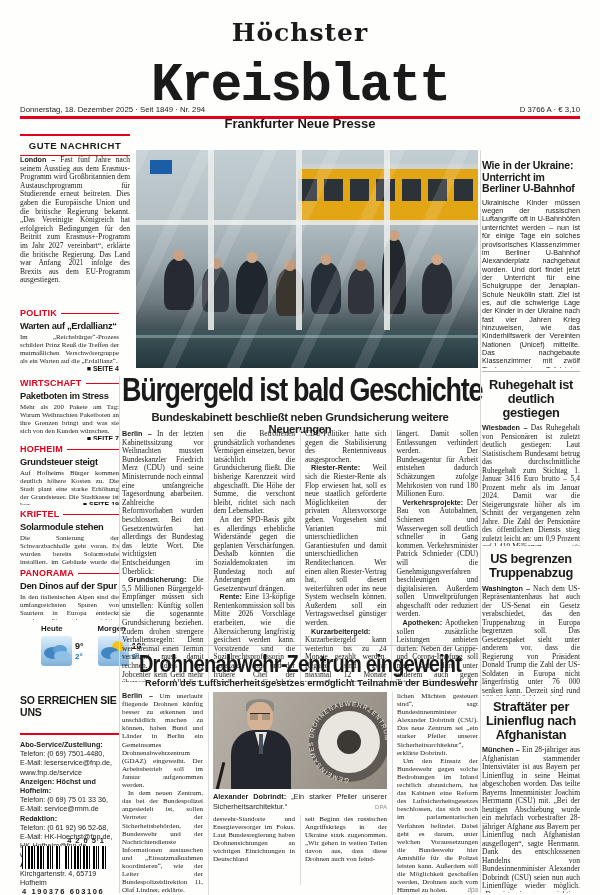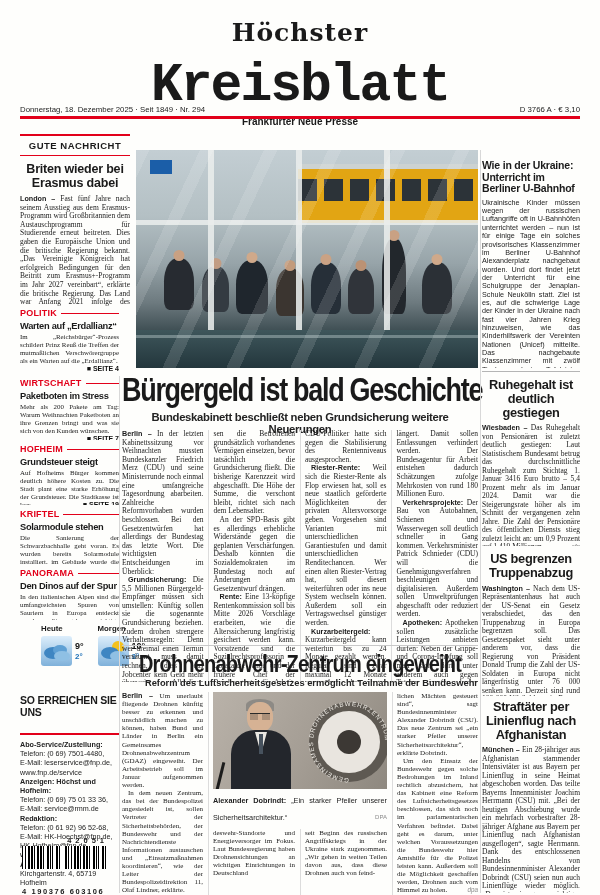--- a/index.html
+++ b/index.html
@@ -11,21 +11,21 @@
   .page{
     position:relative;width:600px;height:895px;margin:0 auto;
     background:#fefefc;color:var(--ink);
     font-family:"Liberation Sans",sans-serif;
     overflow:hidden;
   }
   
   .masthead{position:absolute;left:110px;top:20px;width:380px;text-align:center;}
   .m-over{font-family:"DejaVu Serif",serif;font-weight:700;font-size:25px;line-height:1;letter-spacing:1px;}
   .m-title{font-family:Liberation Mono, monospace;font-weight:700;font-size:53px;line-height:0.95;letter-spacing:-2px;margin-top:16px;}
-  .m-sub{font-weight:700;font-size:10px;margin-top:5px;}
+  .m-sub{font-weight:700;font-size:13px;margin-top:5px;}
   .dateline-left{position:absolute;left:20px;top:105px;font-size:7.8px;color:#222;}
   .dateline-right{position:absolute;right:20px;top:105px;font-size:7.8px;color:#222;}
   .red-rule{position:absolute;left:20px;top:116px;width:560px;height:2.5px;background:var(--red);}
 
   
   .serifbody{font-family:"Liberation Serif",serif;font-size:7.5px;line-height:8.6px;text-align:justify;hyphens:auto;-webkit-hyphens:auto;}
   .lead-in{font-family:"Liberation Sans",sans-serif;font-weight:700;font-size:7.2px;}
   .pageref{float:right;font-weight:700;font-family:"Liberation Sans",sans-serif;font-size:7px;font-style:normal;color:#111;}
   .tailcredit{float:right;font-style:italic;font-family:"Liberation Sans",sans-serif;font-size:6.3px;color:#8a8a8a;}
   p.para{margin:0;}
@@ -112,21 +112,21 @@
   .drone-photo{position:relative;height:97px;overflow:hidden;background:linear-gradient(120deg,#b9b2a9 0%,#a49d94 55%,#8e887f 100%);}
   .dp-seal-svg{position:absolute;right:-6px;top:4px;}
   .dp-head{position:absolute;left:34px;top:10px;width:26px;height:30px;border-radius:46%;background:#d6b294;}
   .dp-hair{position:absolute;left:33px;top:7px;width:28px;height:12px;border-radius:50% 50% 0 0;background:#8d8a85;}
   .dp-glasses{position:absolute;left:37px;top:21px;width:20px;height:6px;border-top:1.5px solid #2a2a2a;
     background:linear-gradient(90deg,rgba(40,40,40,.25) 0 8px,transparent 8px 12px,rgba(40,40,40,.25) 12px 20px);}
   .dp-body{position:absolute;left:18px;top:38px;width:60px;height:60px;border-radius:40% 40% 0 0;background:#23262c;}
   .dp-shirt{position:absolute;left:42px;top:40px;width:12px;height:22px;background:#e9e7e2;clip-path:polygon(0 0,100% 0,50% 100%);}
   .dp-tie{position:absolute;left:46px;top:42px;width:4px;height:20px;background:#47525e;}
   .dp-mic{position:absolute;left:6px;top:70px;width:3px;height:28px;background:#1c1c1c;transform:rotate(14deg);}
-  .dcaption{font-size:7.3px;line-height:17px;text-align:justify;margin-top:3px;color:#222;}
+  .dcaption{font-size:7.3px;line-height:10px;text-align:justify;margin-top:3px;color:#222;}
   .dcap-lead{font-weight:700;}
   .dcap-credit{float:right;font-size:6px;color:#8a8a8a;}
   .d-subcols{display:flex;margin-top:3px;height:70px;overflow:hidden;}
   .d-subcol{width:83px;overflow:hidden;}
   .d-subcol + .d-subcol{border-left:1px solid #dcdcdc;margin-left:4.5px;padding-left:4.5px;}
 
   .vrule-a{position:absolute;left:119px;top:376px;width:1px;height:517px;background:#d8d8d8;}
   .vrule-b{position:absolute;left:480px;top:150px;width:1px;height:743px;background:#d8d8d8;}
 </style>
 </head>
@@ -138,21 +138,20 @@
     <div class="m-over">Höchster</div>
     <div class="m-title">Kreisblatt</div>
     <div class="m-sub">Frankfurter Neue Presse</div>
   </div>
   <div class="dateline-left">Donnerstag, 18. Dezember 2025 · Seit 1849 · Nr. 294</div>
   <div class="dateline-right">D 3766 A · € 3,10</div>
   <div class="red-rule"></div>
 
   <div class="gn">
     <div class="kicker">GUTE NACHRICHT</div>
-    <div class="gn-head">Briten wieder bei Erasmus dabei</div>
     <div class="serifbody">
       <p class="para"><b class="lead-in">London –</b><span> Fast fünf Jahre nach seinem Ausstieg aus dem Erasmus-Programm wird Großbritannien dem Austauschprogramm für Studierende erneut beitreten. Dies gaben die Europäische Union und die britische Regierung bekannt. „Das Vereinigte Königreich hat erfolgreich Bedingungen für den Beitritt zum Erasmus+-Programm im Jahr 2027 vereinbart“, erklärte die britische Regierung. Das Land war Anfang 2021 infolge des Brexits aus dem EU-Programm ausgestiegen.</span></p>
     </div>
   </div>
 
   <div class="teaser" style="top:308px;height:66px;">
     <div class="t-sect">
         <span>POLITIK</span>
         <span class="t-line"></span>
       </div>

